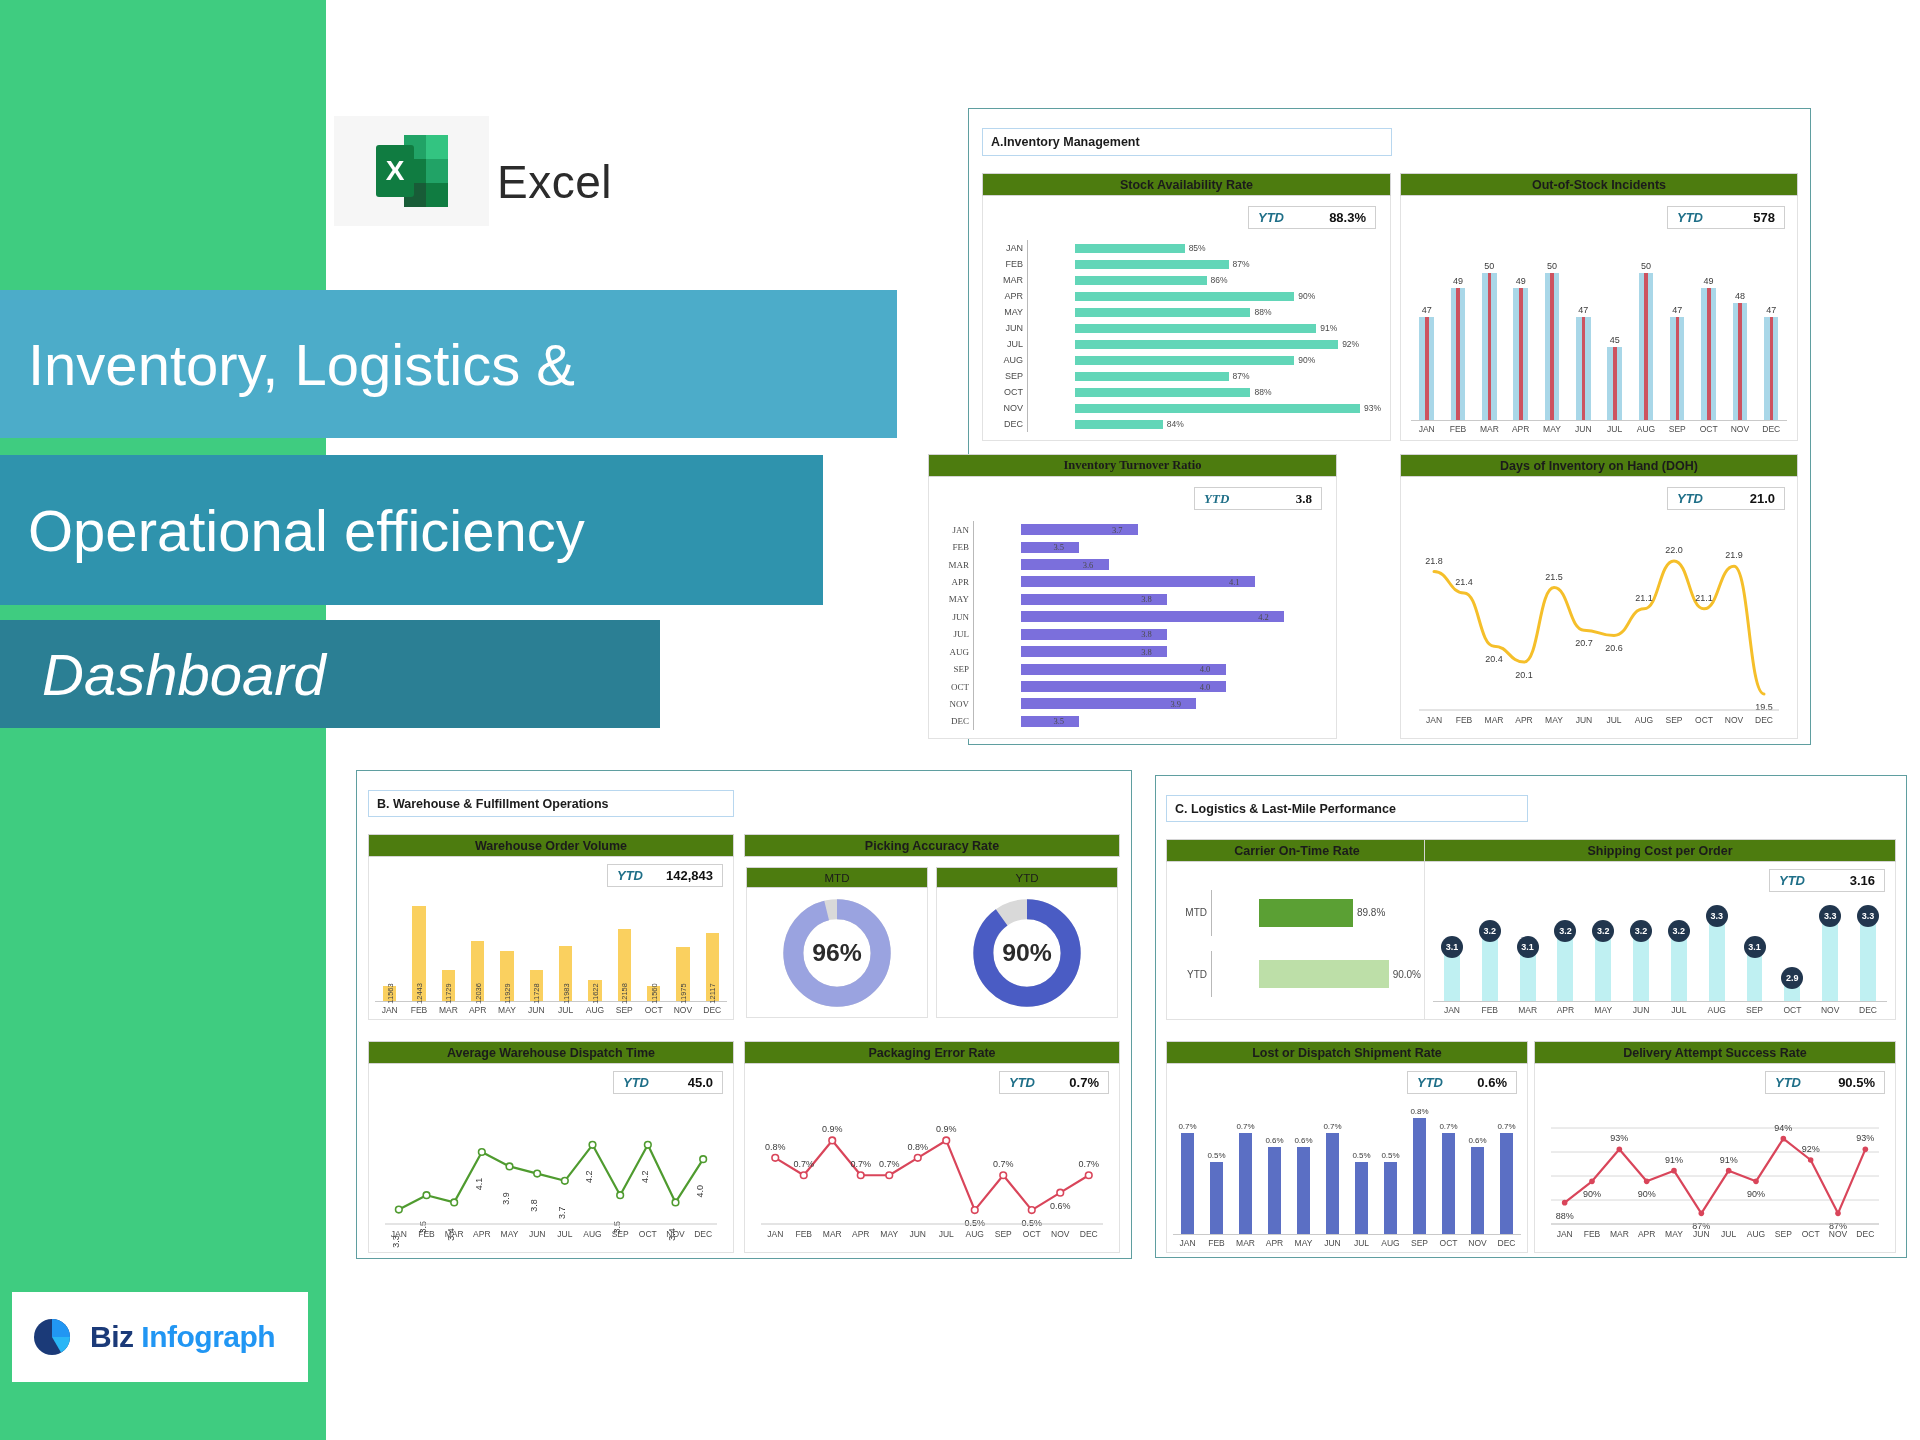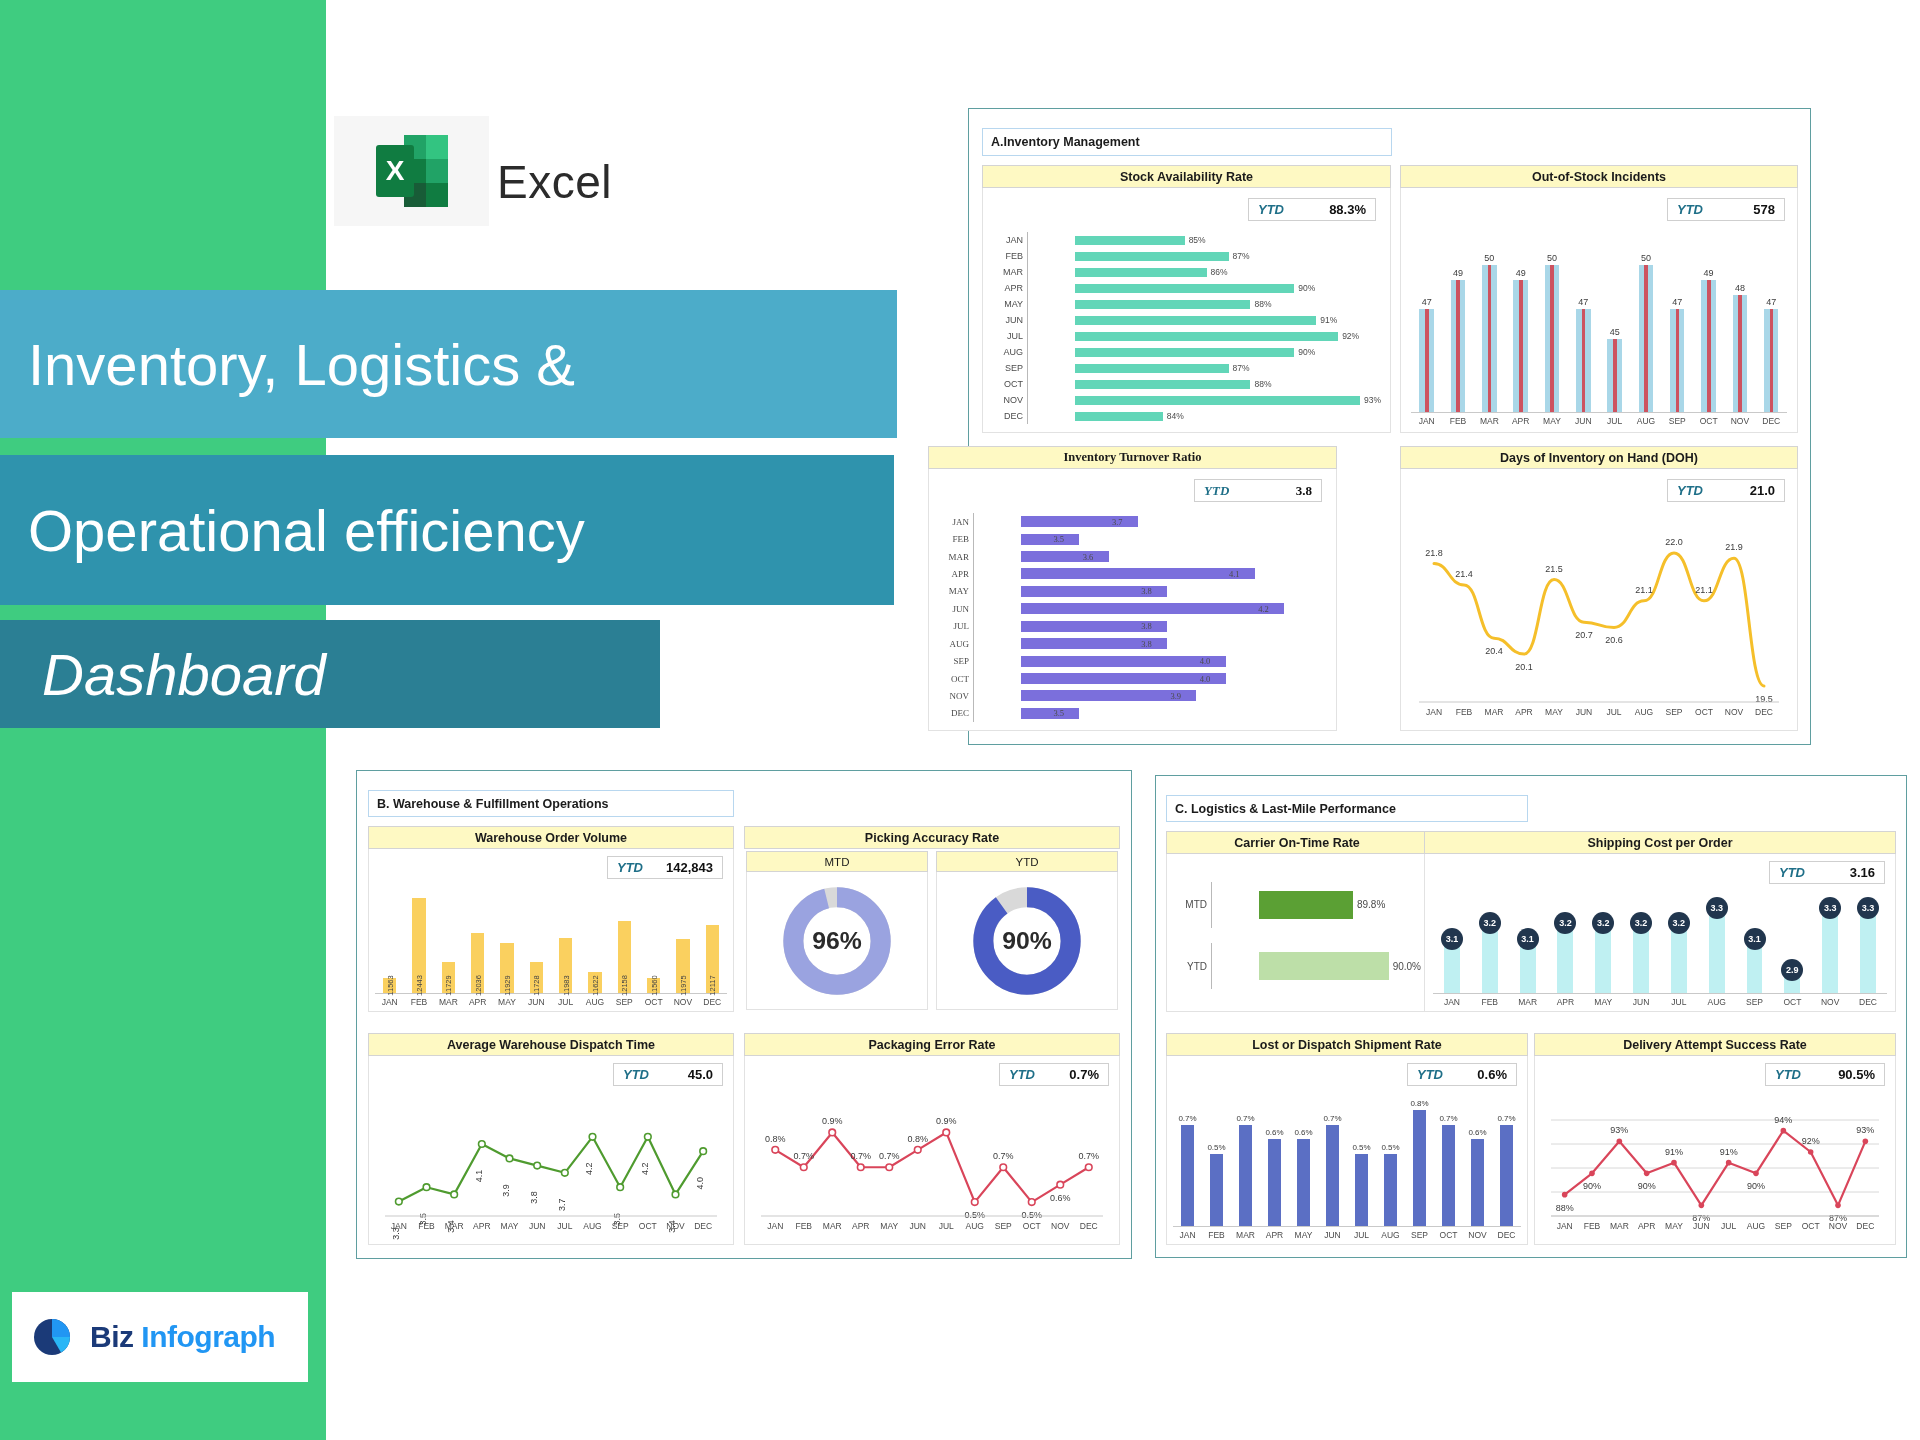--- a/index.html
+++ b/index.html
@@ -12,21 +12,21 @@
   
   .green-col{position:absolute;left:0;top:0;width:326px;height:1440px;background:#3fcc80;}
   .white-notch{position:absolute;left:326px;top:0;width:1594px;height:1440px;background:#fff;}
 
   .excel-logo-wrap{position:absolute;left:334px;top:116px;width:155px;height:110px;background:#f6f6f6;
        display:flex;align-items:center;justify-content:center;}
   .excel-label{position:absolute;left:497px;top:155px;font-size:46px;color:#2b2b2b;letter-spacing:.5px;}
 
   .band{position:absolute;display:flex;align-items:center;}
   .band1{left:0;top:290px;width:897px;height:148px;background:#4cacc9;}
-  .band2{left:0;top:455px;width:894px;height:150px;background:#2f93ad;}
+  .band2{left:0;top:455px;width:823px;height:150px;background:#2f93ad;}
   .band3{left:0;top:620px;width:660px;height:108px;background:#2b7f94;}
   .band .txt{color:#fff;font-weight:400;white-space:nowrap;}
   .band1 .txt{font-size:58px;padding-left:28px;}
   .band2 .txt{font-size:58px;padding-left:28px;}
   .band3 .txt{font-size:58px;padding-left:42px;font-style:italic;}
 
   .biz-box{position:absolute;left:12px;top:1292px;width:296px;height:90px;background:#fff;display:flex;align-items:center;gap:14px;padding-left:18px;box-sizing:border-box;}
   .biz-text{font-size:30px;font-weight:700;letter-spacing:-.5px;}
   .biz-text .b1{color:#1b3a78;}
   .biz-text .b2{color:#2196f3;}
@@ -34,22 +34,22 @@
   
   .panel{position:absolute;background:#fff;border:1px solid #5f9ea0;box-sizing:border-box;}
   .panel-a{left:968px;top:108px;width:843px;height:637px;}
   .panel-b{left:356px;top:770px;width:776px;height:489px;}
   .panel-c{left:1155px;top:775px;width:752px;height:483px;}
 
   .sect-head{position:absolute;border:1px solid #b8d7ef;box-sizing:border-box;background:#fff;
        display:flex;align-items:center;padding-left:8px;font-size:12.5px;font-weight:700;color:#1b1b1b;}
 
   .card{position:absolute;box-sizing:border-box;}
-  .card-title{border:1px solid #d4d4d4;background:#fef9c3;height:23px;display:flex;align-items:center;
-       justify-content:center;font-size:12.5px;font-weight:700;color:#1b1b1b;box-sizing:border-box;}
+  .card-title{border:1px solid #d4d4d4;background:#4d7c0f;height:23px;display:flex;align-items:center;
+       justify-content:center;font-size:12.5px;font-weight:700;color:#1b1b1b;box-sizing:border-box;margin-top:8px;}
   .card-body{border:1px solid #e2e2e2;border-top:none;background:#fff;position:relative;box-sizing:border-box;overflow:hidden;}
 
   .ytd-box{position:absolute;border:1px solid #cfcfcf;background:#fff;display:flex;align-items:center;
        justify-content:space-between;padding:0 9px;box-sizing:border-box;height:23px;}
   .ytd-lbl{color:#1f6f88;font-weight:700;font-style:italic;font-size:13px;}
   .ytd-val{color:#111;font-weight:700;font-size:13px;}
 
   
   .hbar-row{display:flex;align-items:center;height:100%;}
   .hbar-cat{width:34px;text-align:right;font-size:9px;color:#4b4b4b;padding-right:4px;}

